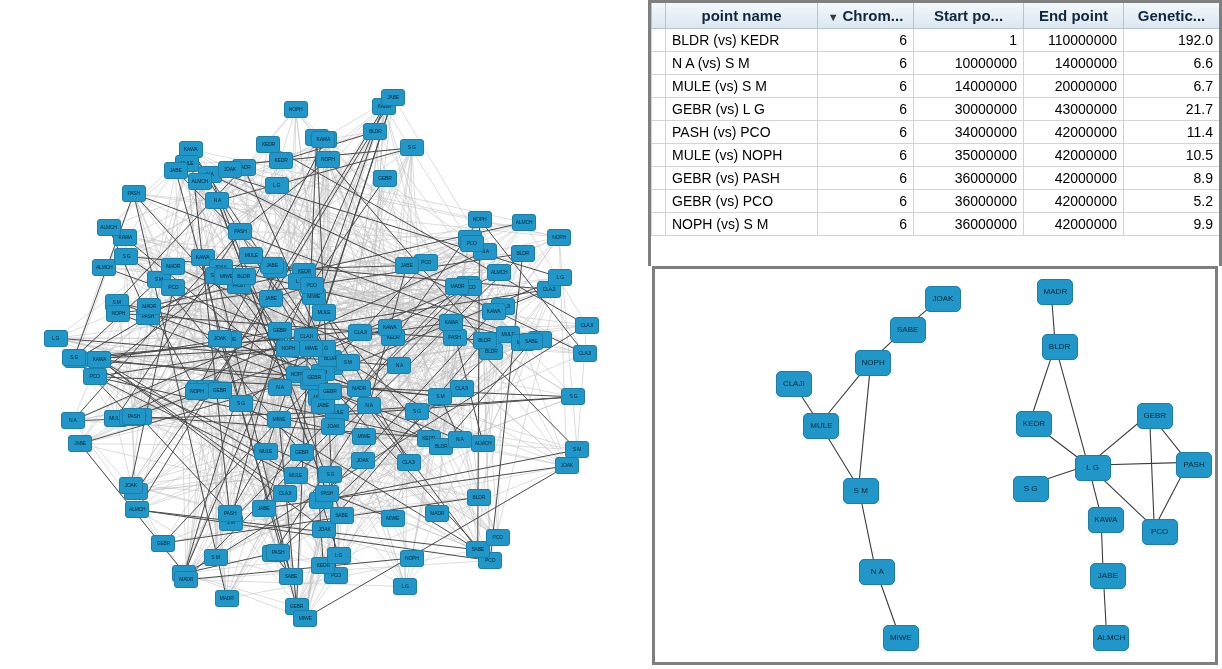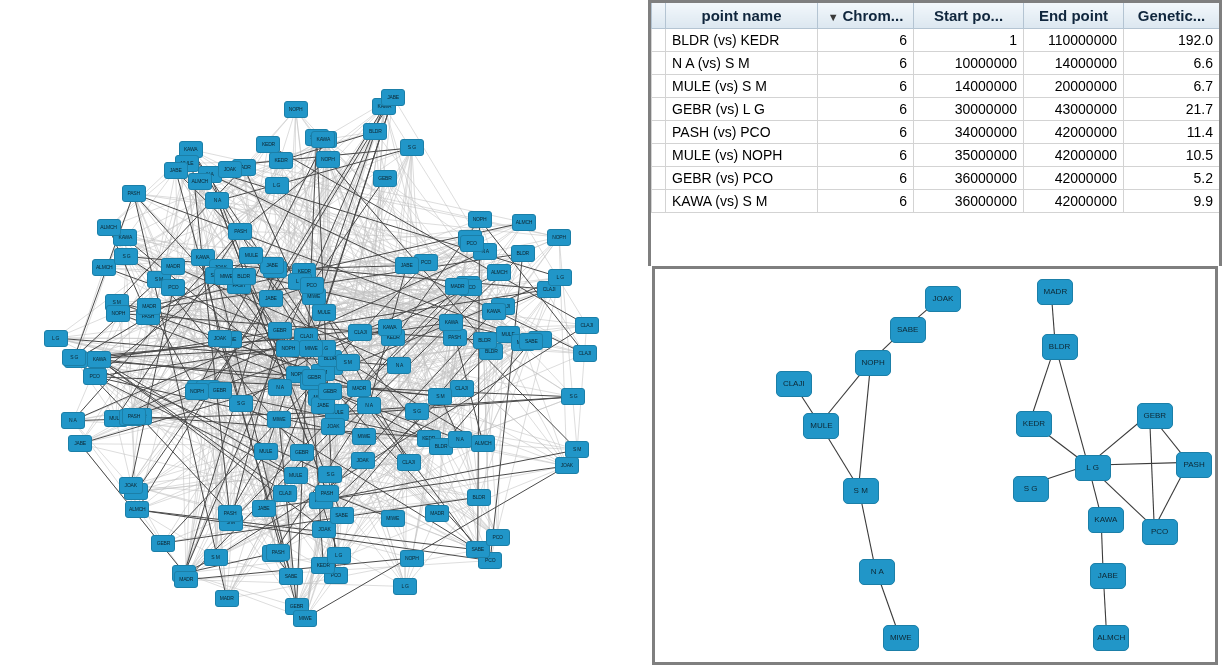--- a/index.html
+++ b/index.html
@@ -1279,29 +1279,37 @@
           <tr>
             <td class="txt"></td>
             <td class="txt">MULE (vs) NOPH</td>
             <td class="num">6</td>
             <td class="num">35000000</td>
             <td class="num">42000000</td>
             <td class="num">10.5</td>
           </tr>
           <tr>
             <td class="txt"></td>
+            <td class="txt">GEBR (vs) PASH</td>
+            <td class="num">6</td>
+            <td class="num">36000000</td>
+            <td class="num">42000000</td>
+            <td class="num">8.9</td>
+          </tr>
+          <tr>
+            <td class="txt"></td>
             <td class="txt">GEBR (vs) PCO</td>
             <td class="num">6</td>
             <td class="num">36000000</td>
             <td class="num">42000000</td>
             <td class="num">5.2</td>
           </tr>
           <tr>
             <td class="txt"></td>
-            <td class="txt">KAWA (vs) S M</td>
+            <td class="txt">NOPH (vs) S M</td>
             <td class="num">6</td>
             <td class="num">36000000</td>
             <td class="num">42000000</td>
             <td class="num">9.9</td>
           </tr>
         </tbody>
     </table>
   </div>
 
   <div id="network-right">

